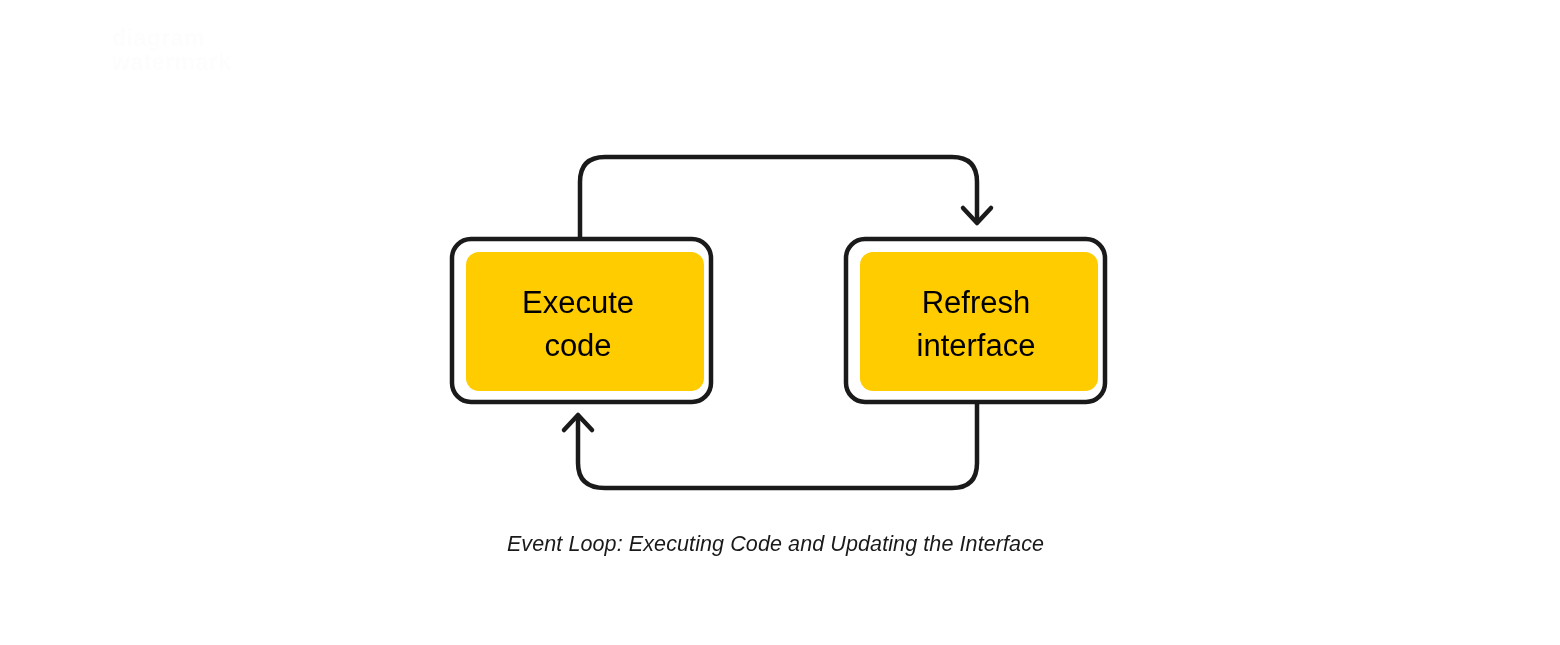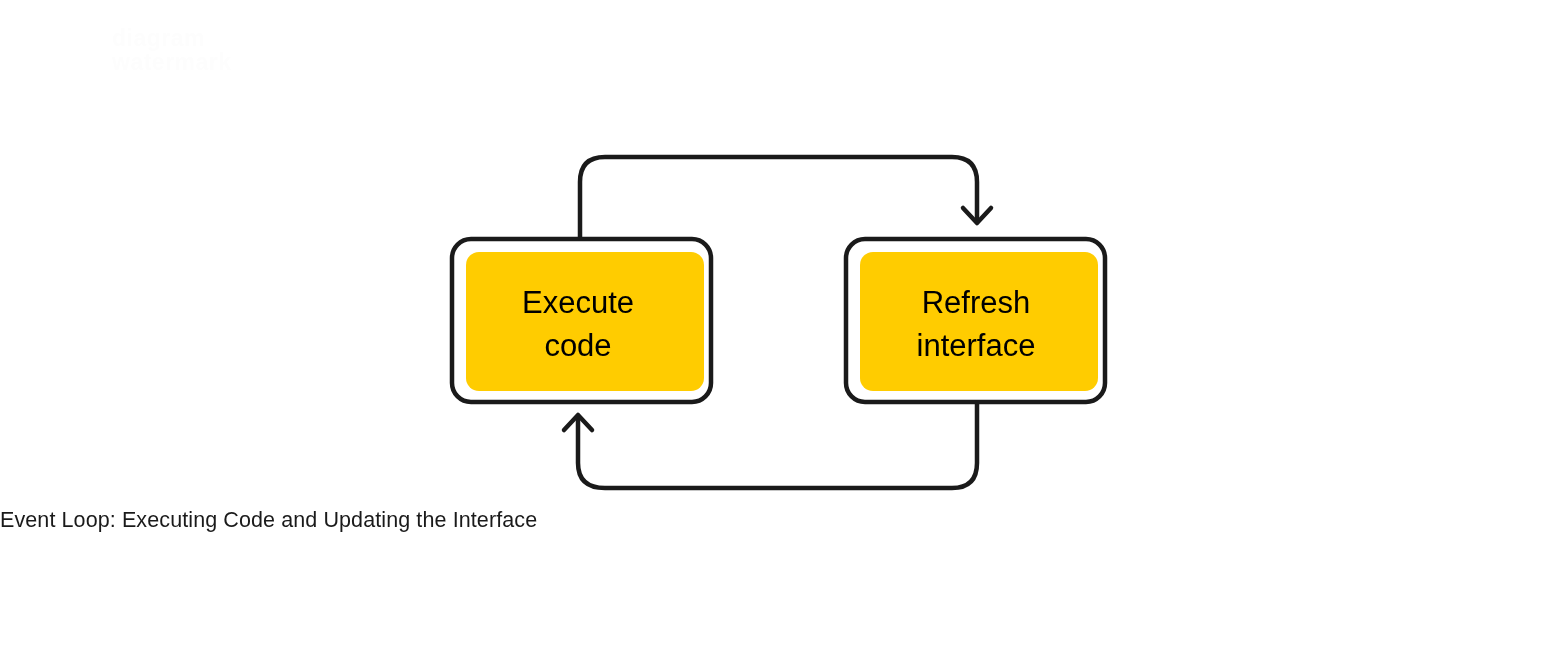--- a/index.html
+++ b/index.html
@@ -44,23 +44,25 @@
   .node-label {
     font-family: "Liberation Sans", sans-serif;
     font-size: 31px;
     fill: #000000;
     text-anchor: middle;
     dominant-baseline: middle;
   }
   .caption-text {
     position: absolute;
     left: 0;
-    top: 508px;
+    top: 532px;
     width: 1551px;
+    text-align: center;
     font-family: "Liberation Sans", sans-serif;
+    font-style: italic;
     font-size: 21.5px;
     color: #1a1a1a;
     letter-spacing: 0.1px;
     white-space: nowrap;
   }
 </style>
 </head>
 <body>
 
 <div id="canvas">

